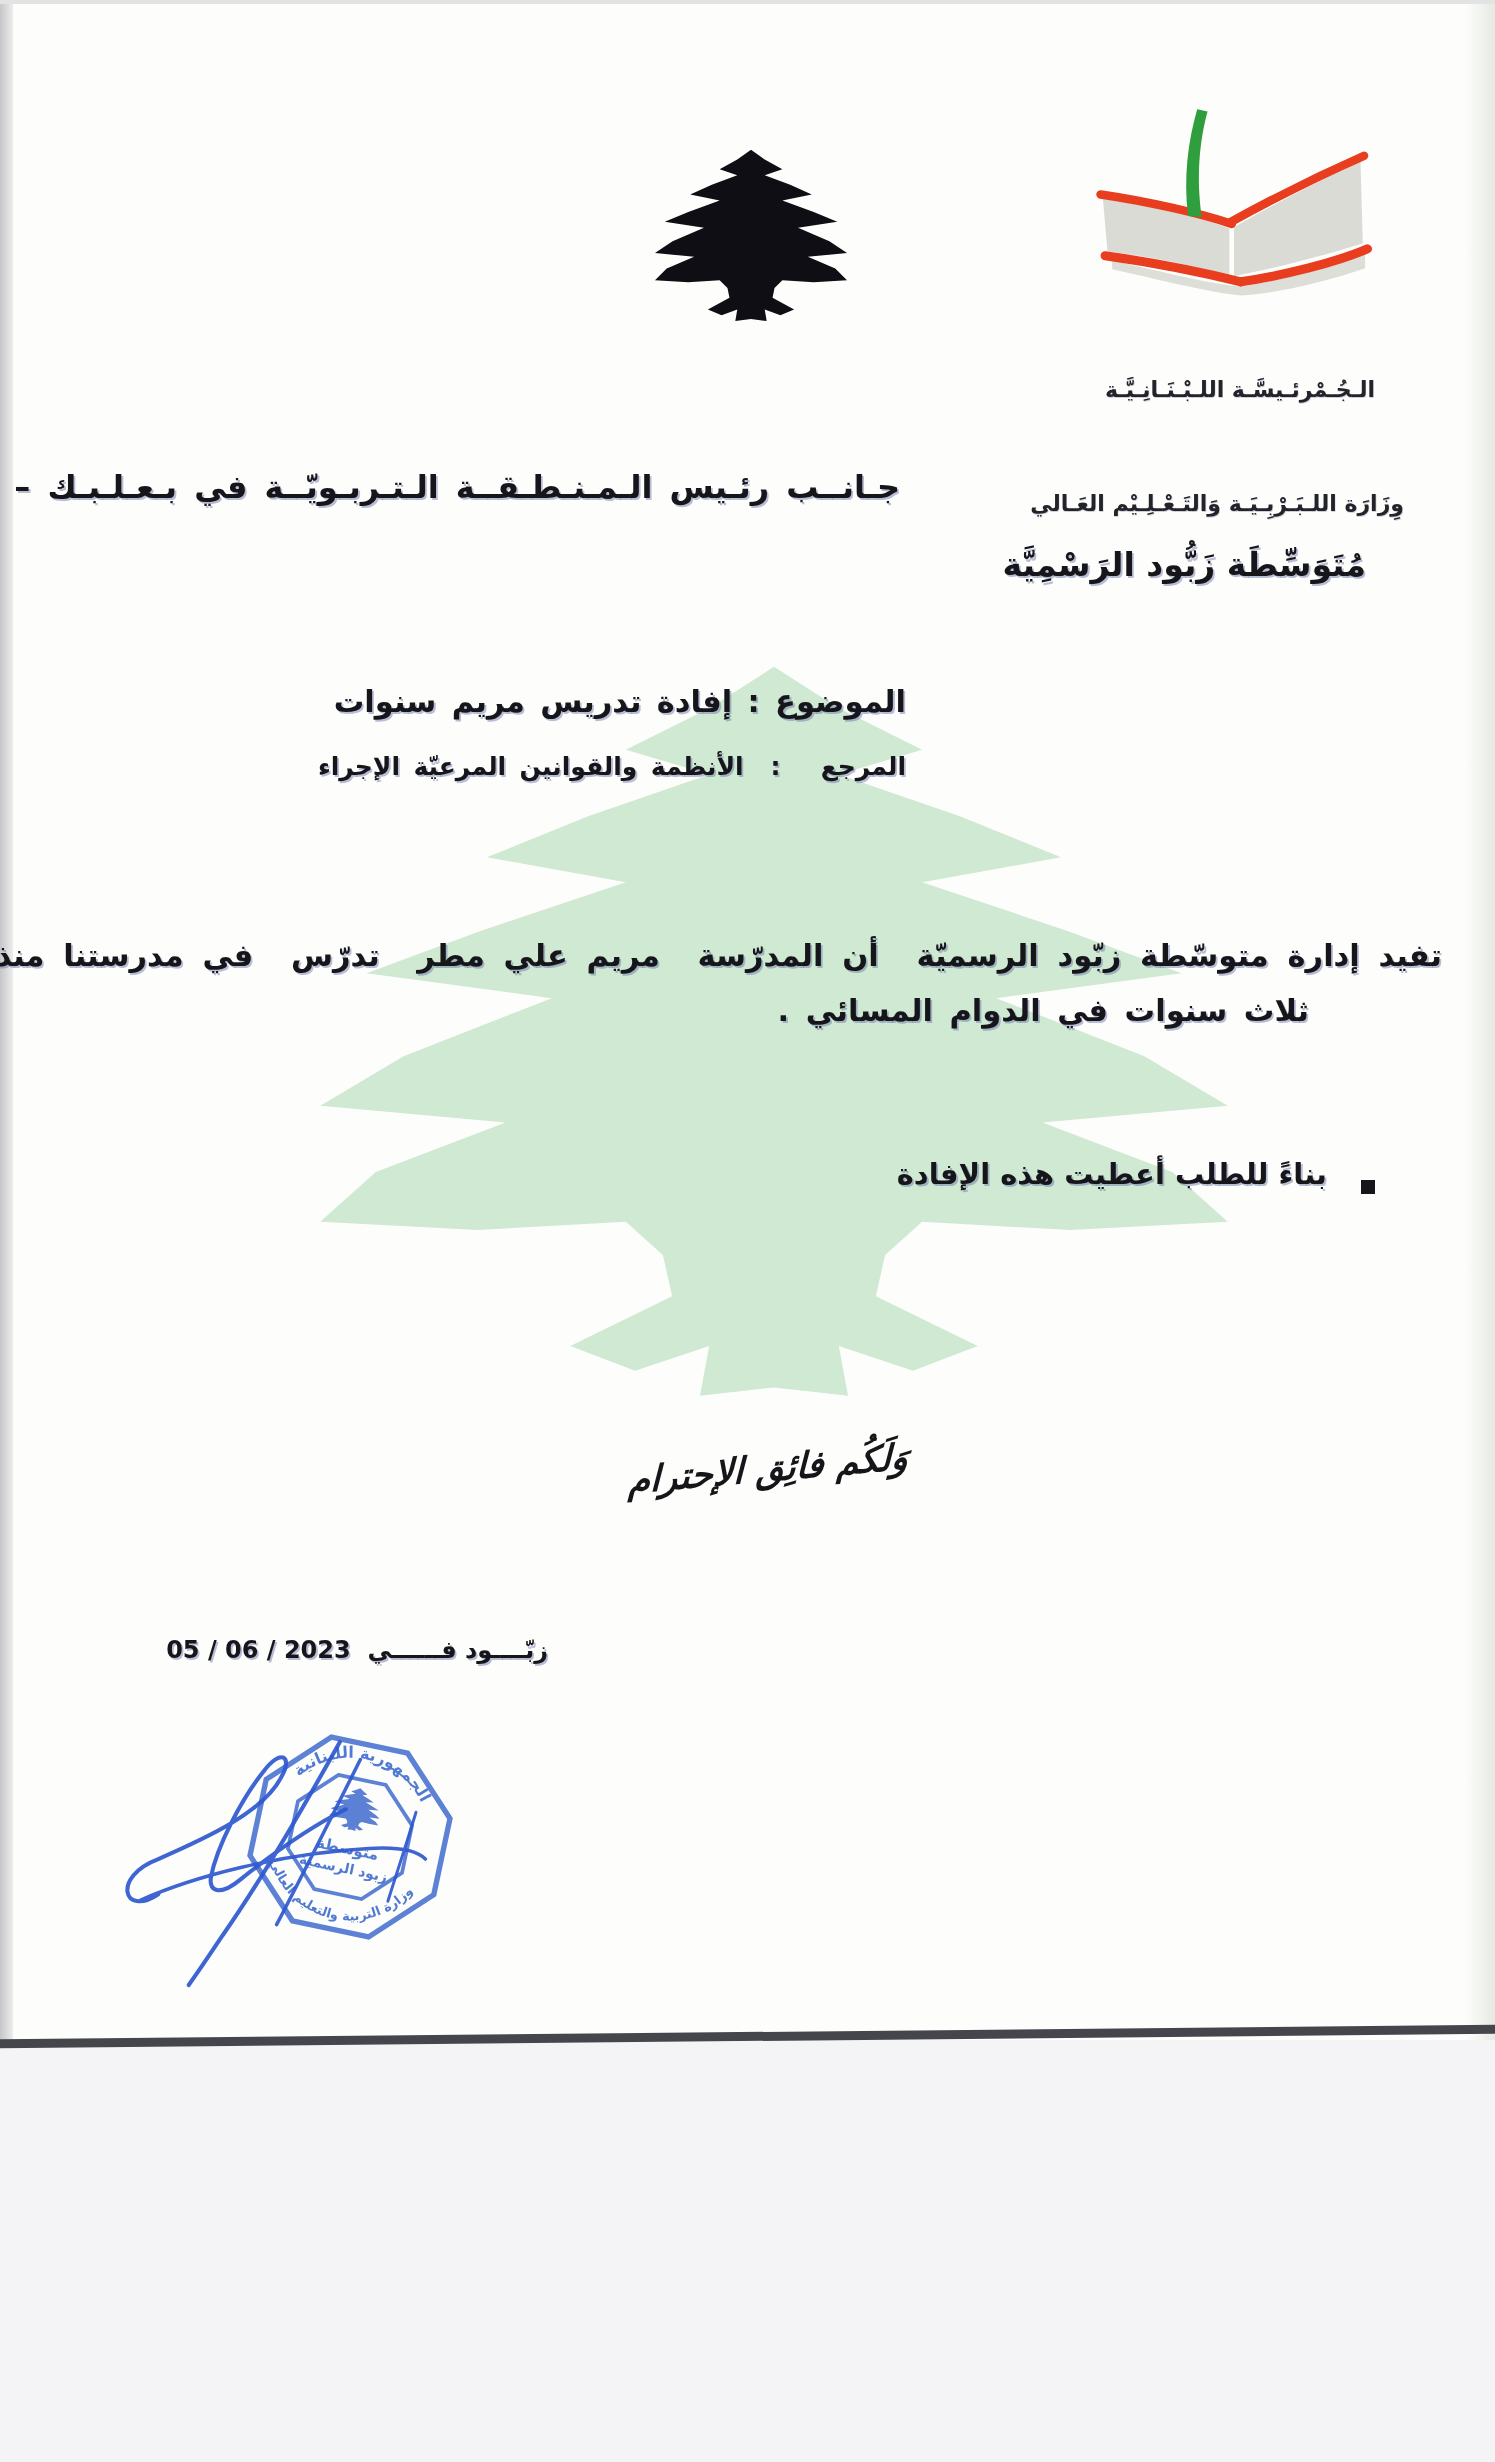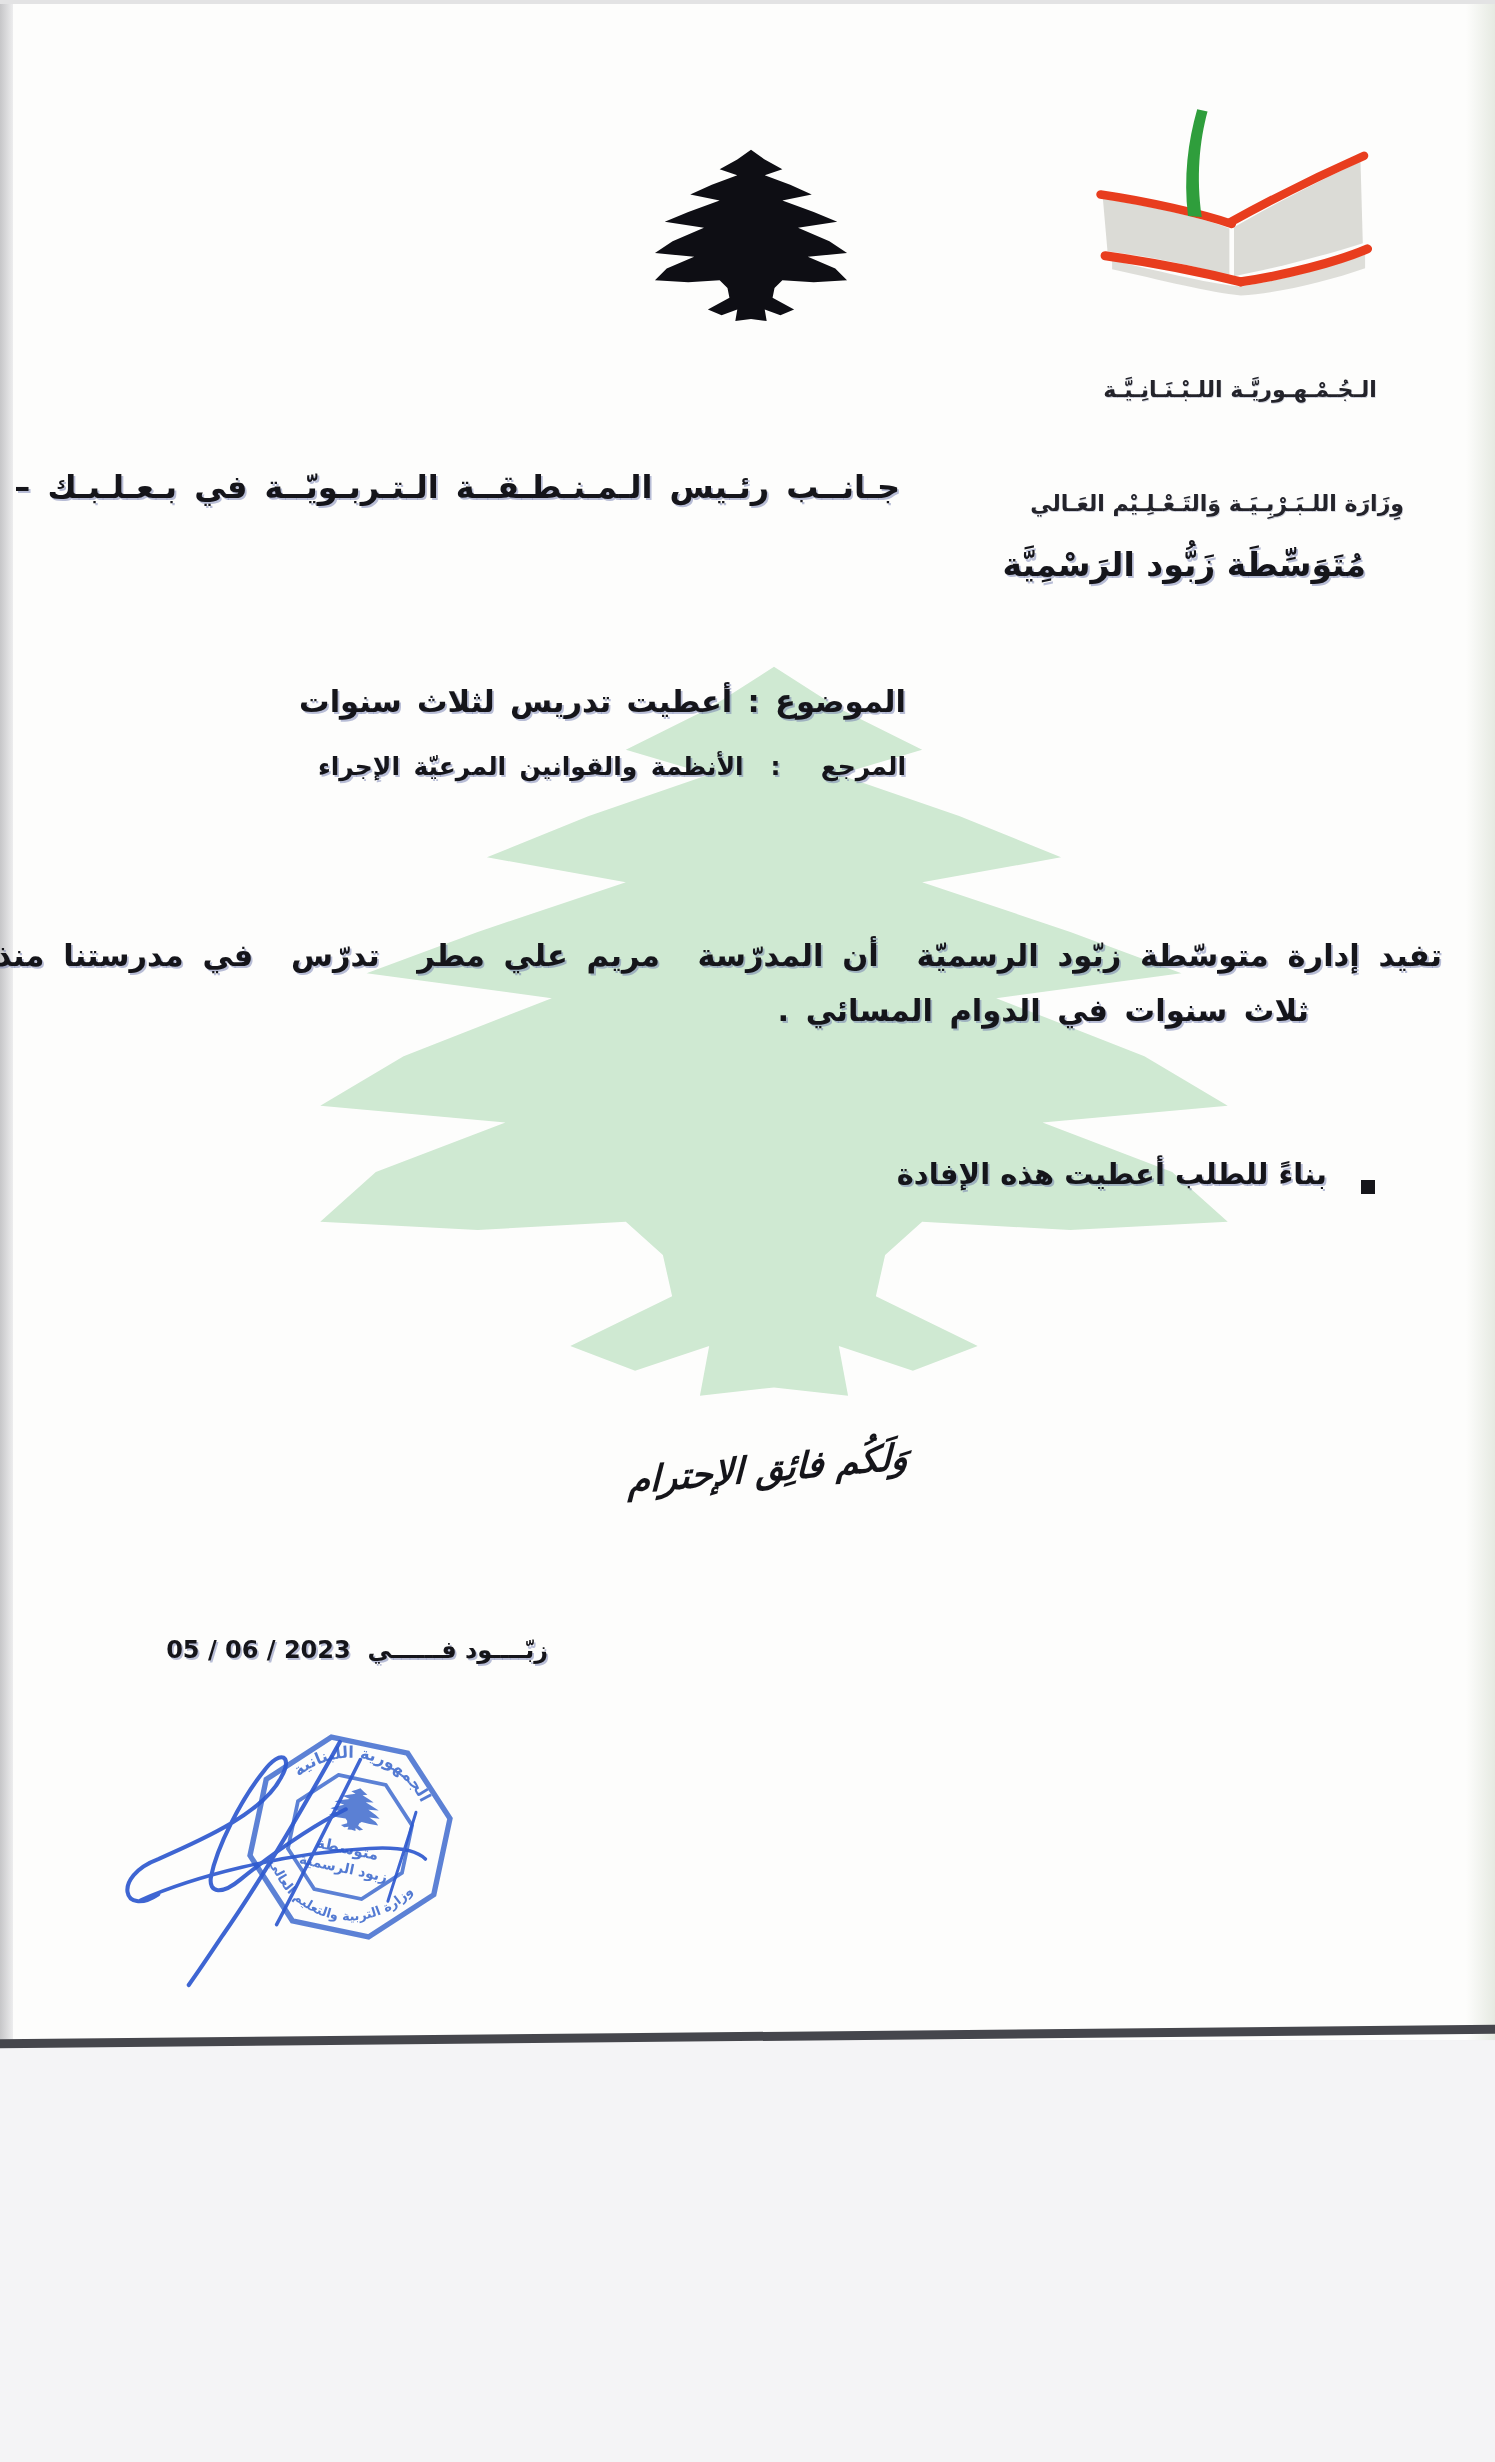--- a/index.html
+++ b/index.html
@@ -75,27 +75,27 @@
     <path d="M120,106 C150,88 196,64 230,48 L232,120 C198,131 156,142 120,149 Z" fill="#dbdbd6"></path>
     <path d="M14,135 C60,146 105,157 126,158 C160,153 205,141 234,130 L234,142 C200,154 158,164 126,166 C100,164 55,152 14,143 Z" fill="#dedeD9"></path>
     <path d="M4,77 C45,83 92,94 118,103" stroke="#e83d1e" stroke-width="7.5" fill="none" stroke-linecap="round"></path>
     <path d="M116,102 C148,84 195,60 233,43" stroke="#e83d1e" stroke-width="7.5" fill="none" stroke-linecap="round"></path>
     <path d="M8,131 C50,137 98,147 126,154" stroke="#e83d1e" stroke-width="8" fill="none" stroke-linecap="round"></path>
     <path d="M126,154 C165,148 208,137 236,125" stroke="#e83d1e" stroke-width="8" fill="none" stroke-linecap="round"></path>
     <path d="M88,2 C80,30 76,62 80,96 L92,97 C87,62 90,30 97,4 Z" fill="#2f9e3c"></path>
   </svg>
 
   <div class="ministry-text">
-    <div>الـجُـمْـهـوريَّـة اللـبْـنَـانِـيَّـة</div>
+    <div>الـجُـمْرئـيسَّـة اللـبْـنَـانِـيَّـة</div>
     <div>وِزَارَة اللـبَـرْبِـيَـة وَالتَـعْـلِـيْم العَـالي</div>
   </div>
 
   <div class="txt" id="addressee">جـانــب رئـيس الـمـنـطـقــة الـتـربـويّــة في بـعـلـبـك – الـهـرمـل الـمـحـتــرم</div>
   <div class="txt" id="school">مُتَوَسِّطَة زَبُّود الرَسْمِيَّة</div>
-  <div class="txt" id="subject">الموضوع : أعطيت تدريس لثلاث سنوات</div>
+  <div class="txt" id="subject">الموضوع : إفادة تدريس مريم سنوات</div>
   <div class="txt" id="reference">المرجع   :  الأنظمة والقوانين المرعيّة الإجراء</div>
   <div class="txt" id="body1">تفيد إدارة متوسّطة زبّود الرسميّة  أن المدرّسة  مريم علي مطر  تدرّس  في مدرستنا منذ أكثرمن</div>
   <div class="txt" id="body2">ثلاث سنوات في الدوام المسائي .</div>
 
   <div class="bullet-square"></div>
   <div class="txt" id="bullet-text">بناءً للطلب أعطيت هذه الإفادة</div>
 
   <div class="txt" id="closing">وَلَكُم فائِق الإحترام</div>
 
   <div class="txt" id="date">زبّــــود فــــــي  2023 / 06 / 05</div>

